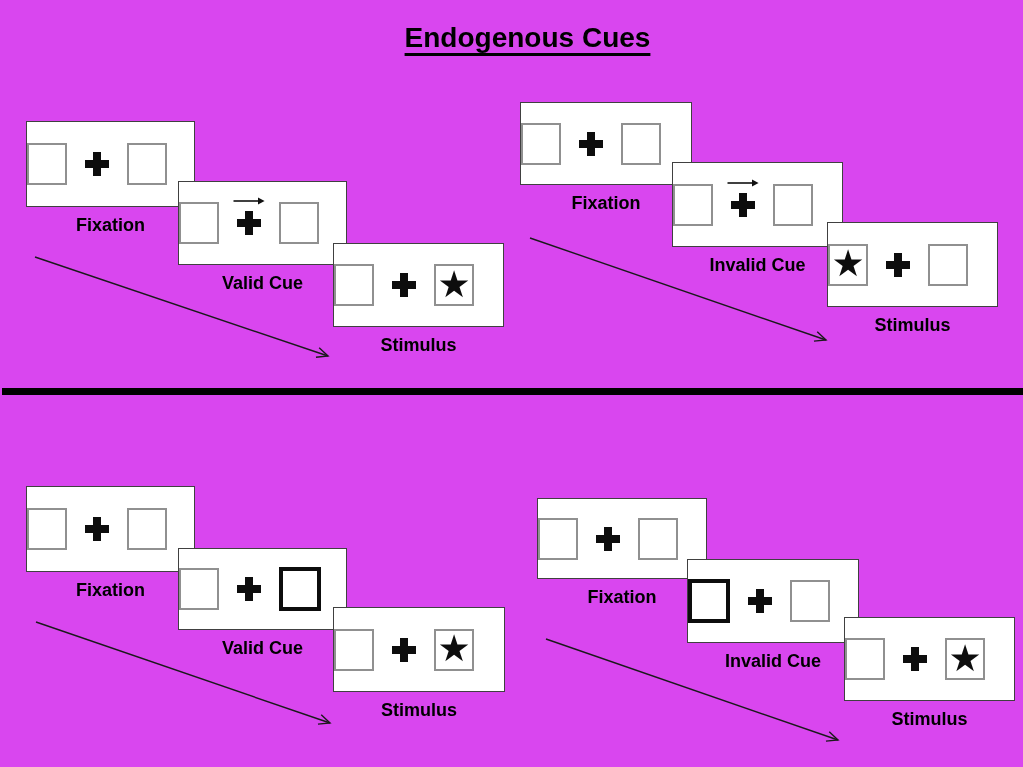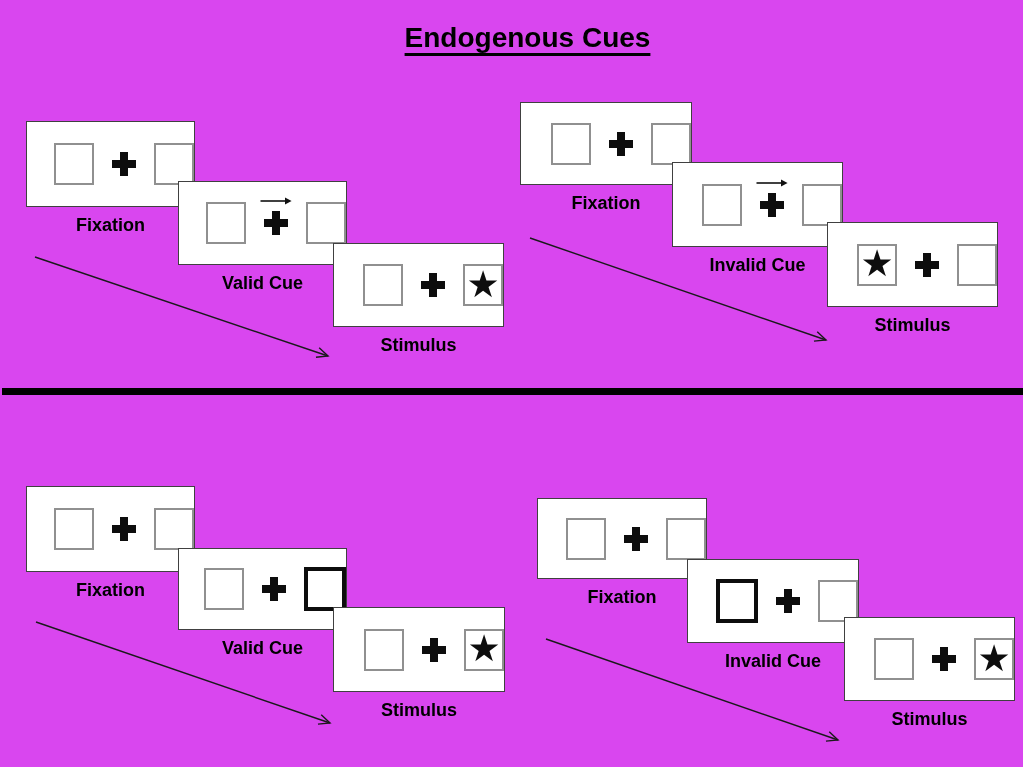--- a/index.html
+++ b/index.html
@@ -6,21 +6,21 @@
   body { font-family:"Liberation Sans", sans-serif; color:#000; }
   .canvas { position:relative; width:1023px; height:767px; background:#d946ef; overflow:hidden;padding-left:32px; }
 
   .title { position:absolute; left:0; width:100%; margin:0; text-align:center;
            font-size:28px; font-weight:bold; letter-spacing:0px;
            text-decoration:underline; text-decoration-thickness:3px; text-underline-offset:6px; }
 
   .divider { position:absolute; left:2px; right:2px; height:7px; background:#000; }
 
   .screen { position:absolute; box-sizing:border-box; background:#fff;
-            border:1.5px solid #404040; display:flex; align-items:center; justify-content:flex-end; }
+            border:1.5px solid #404040; display:flex; align-items:center; justify-content:flex-start; }
   .row { display:flex; align-items:center; gap:18px; }
   .sq { box-sizing:content-box; width:36px; height:38px; border:2px solid #909090;
         background:#fff; display:flex; align-items:center; justify-content:center; }
   .sq.thick { width:34px; height:36px; border:4px solid #0d0d0d; }
 
   .cross { position:relative; width:24px; height:24px; flex:0 0 auto; }
   .cross::before { content:""; position:absolute; left:0; top:8px; width:24px; height:8px; background:#0d0d0d; }
   .cross::after  { content:""; position:absolute; left:8px; top:0; width:8px; height:24px; background:#0d0d0d; }
 
   .cue-wrap { position:relative; display:flex; align-items:center; justify-content:center; }

